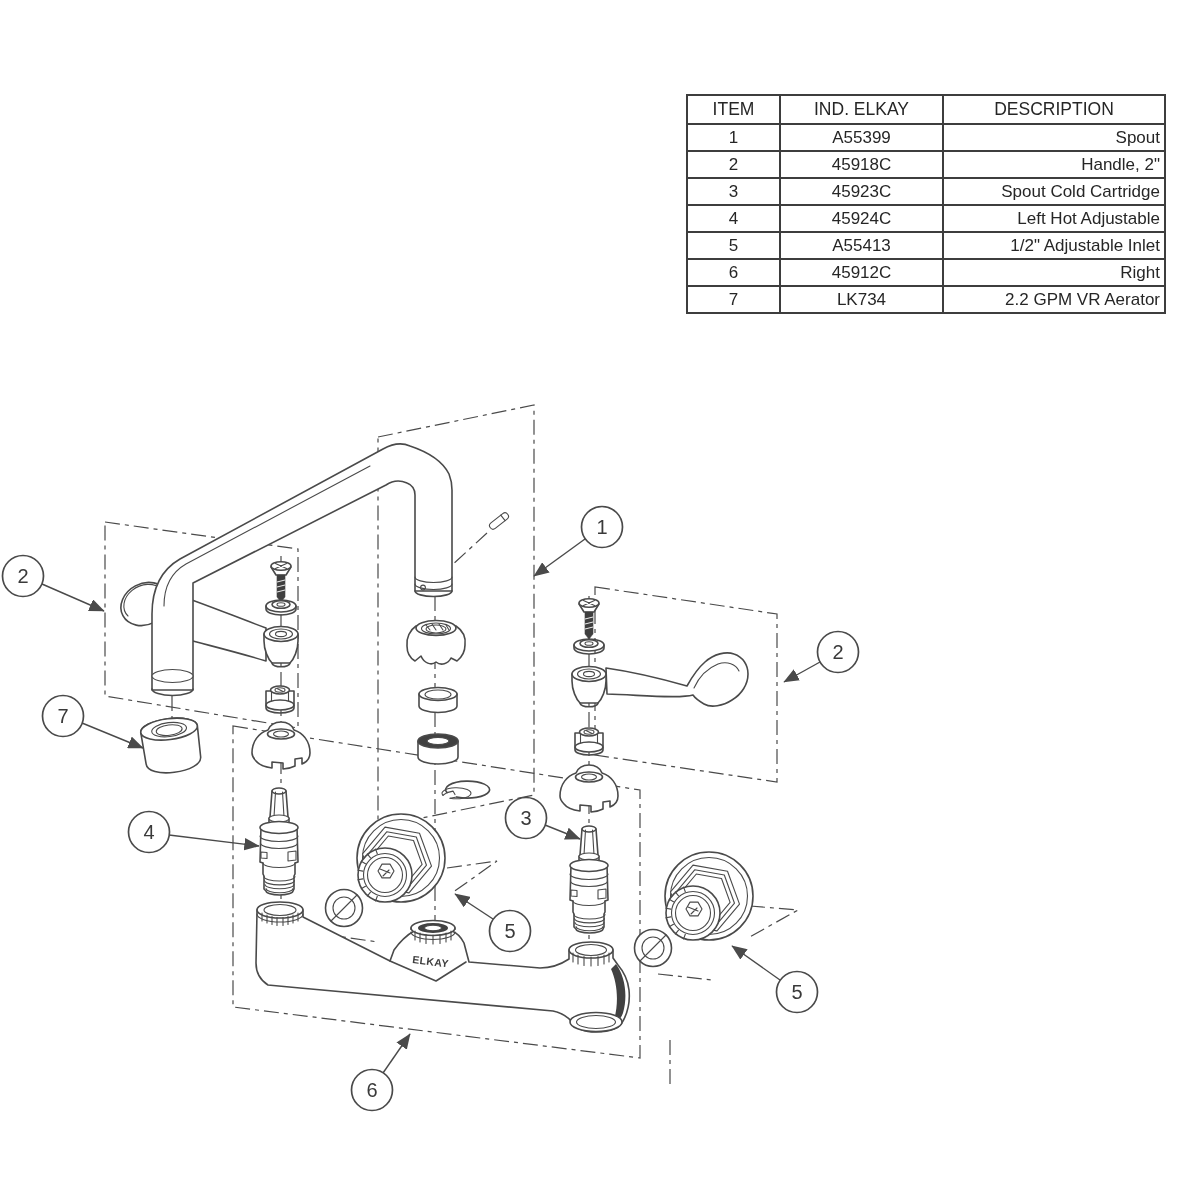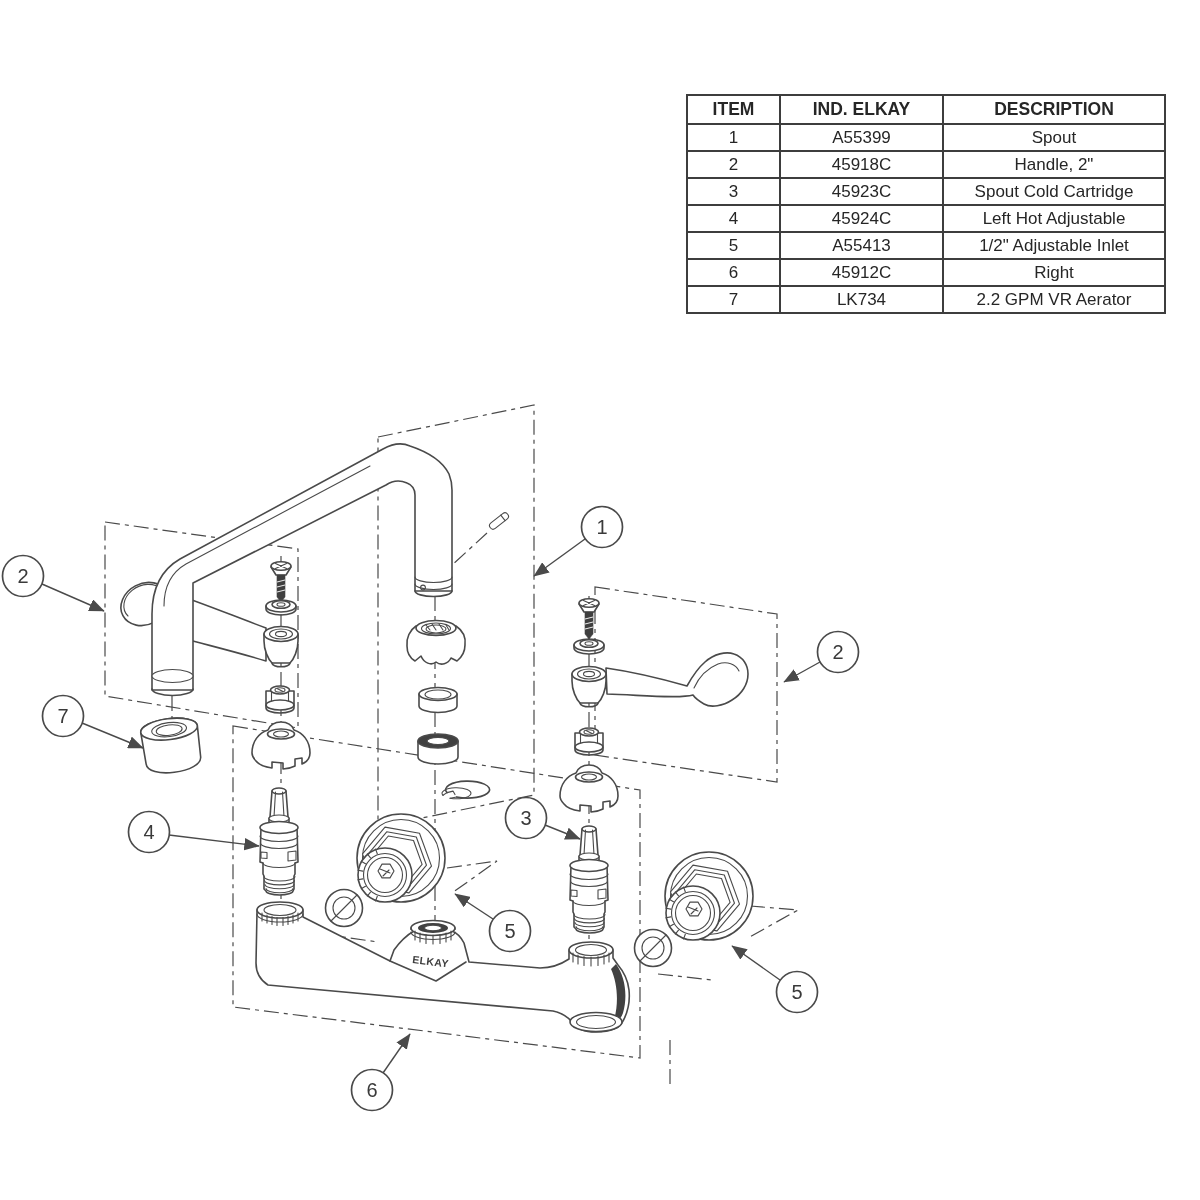--- a/index.html
+++ b/index.html
@@ -1,24 +1,24 @@
 <!DOCTYPE html>
 <html><head>
 <meta charset="utf-8">
 <style>
   html,body{margin:0;padding:0;background:#ffffff;}
   body{width:1200px;height:1200px;position:relative;font-family:"Liberation Sans",sans-serif;overflow:hidden;}
 
   
   #parts-table{position:absolute;left:686px;top:94px;border-collapse:collapse;table-layout:fixed;background:#fff;}
   #parts-table th,#parts-table td{border:2px solid #3d3d3d;color:#262626;white-space:nowrap;overflow:hidden;}
-  #parts-table th{height:27px;font-size:17.5px;font-weight:bold;text-align:center;padding:0 4px;}
+  #parts-table th{height:27px;font-size:17.5px;font-weight:normal;text-align:center;padding:0 4px;}
   #parts-table td{height:25px;font-size:17px;padding:0 4px;}
   .col-item{width:83px;} .col-part{width:153px;} .col-desc{width:212px;margin-left:28px;}
-  td.c{text-align:center;} td.l{text-align:center;padding-left:9px;}
+  td.c{text-align:center;} td.l{text-align:right;padding-left:9px;}
 
   
   #diagram{position:absolute;left:0;top:0;}
   .s  {stroke:#4a4a4a;stroke-width:1.6;fill:none;stroke-linecap:round;stroke-linejoin:round;}
   .sf {stroke:#4a4a4a;stroke-width:1.6;fill:#ffffff;stroke-linecap:round;stroke-linejoin:round;}
   .t  {stroke-width:1.1;}
   .dd {stroke:#4a4a4a;stroke-width:1.2;fill:none;stroke-dasharray:15 5 4 5;}
   .dk {fill:#414141;stroke:none;}
   .wl {stroke:#ffffff;stroke-width:0.9;fill:none;}
   .ldr{stroke:#4a4a4a;stroke-width:1.4;fill:none;}

